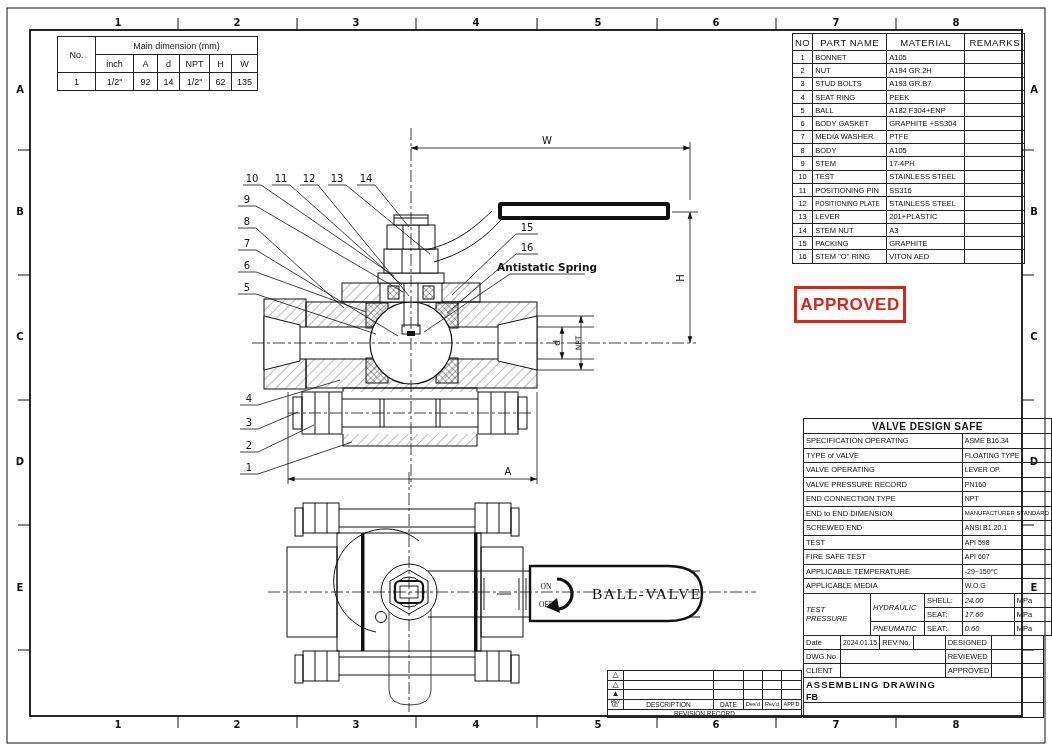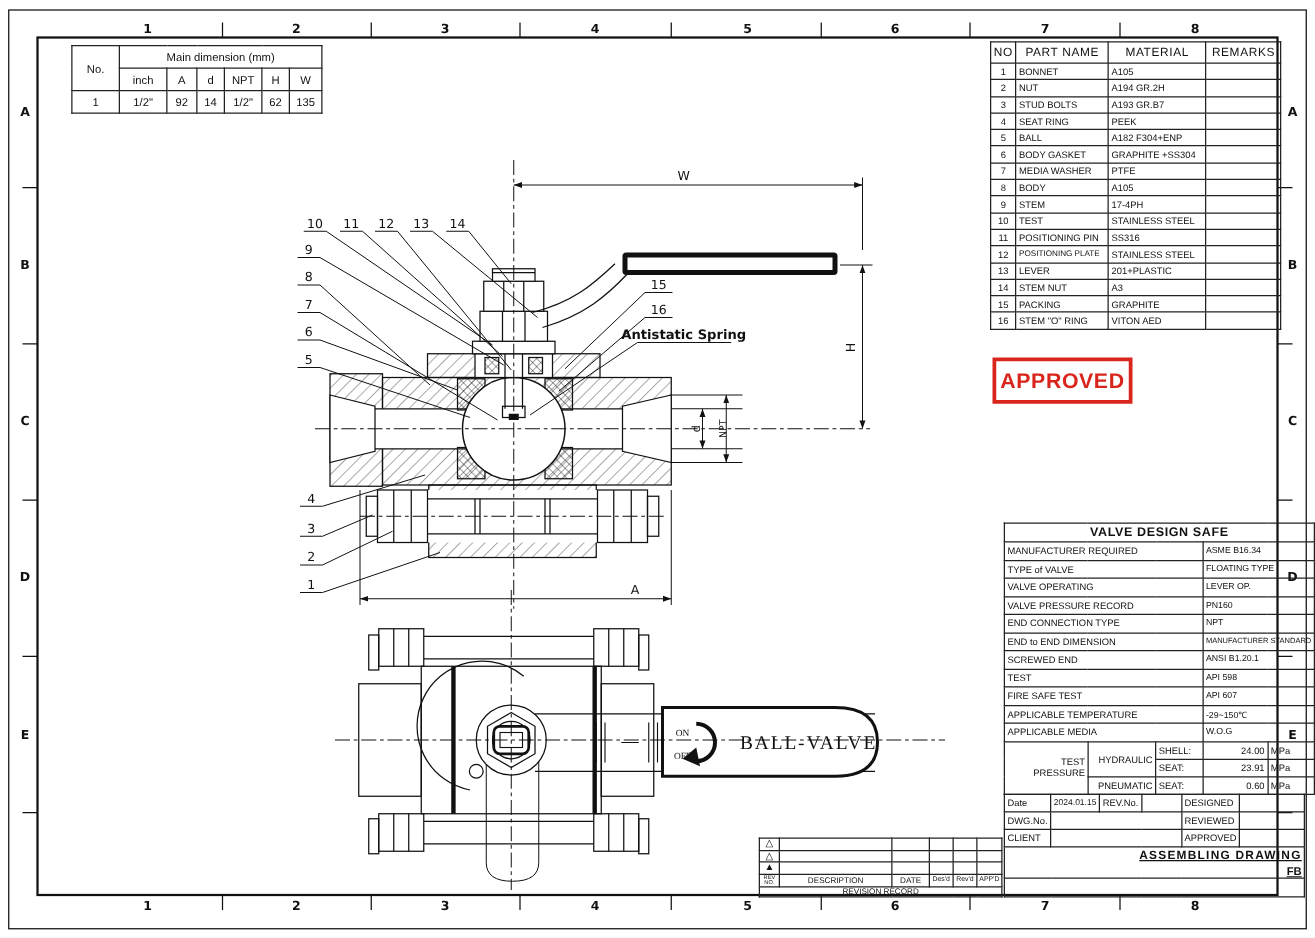--- a/index.html
+++ b/index.html
@@ -24,23 +24,23 @@
   .stamp { position:absolute; left:794px; top:286px; width:112px; height:37px;
            border:3px solid #d9251c; color:#d9251c; display:flex; align-items:center; justify-content:center;
            font-size:17px; font-weight:bold; letter-spacing:.5px; background:#fff; }
 
   
   .design-table { position:absolute; left:803px; top:418px; }
   .design-table td { height:14.5px; font-size:7.5px; }
   .design-table tr.title td { height:15px; font-size:10px; font-weight:bold; text-align:center; letter-spacing:.5px; }
   .design-table td.v { font-size:7px; }
   .design-table .pr td { height:14px; font-size:7.5px; }
-  .design-table .pr .cc { text-align:right; }
+  .design-table .pr .cc { text-align:left;font-style:italic; }
   .design-table .foot td { height:14px; font-size:7.5px; }
-  .design-table tr.tb td { text-align:right; font-weight:bold;text-decoration:underline; }
+  .design-table tr.tb td { text-align:left; font-weight:bold; }
   .design-table tr.tb1 td { height:14px; font-size:9.5px; letter-spacing:1px; }
   .design-table tr.tb2 td { height:11px; font-size:9px;margin-top:34px; }
   .design-table tr.empty td { height:14.5px; }
 
   
   .rev-table { position:absolute; left:607px; top:670px; }
   .rev-table td { height:9.5px; font-size:6.5px; text-align:center; padding:0 1px; }
   .rev-table td.tri { font-size:8px; line-height:8px; }
   .rev-table .tiny { font-size:4.5px; line-height:4.5px; }
   .rev-table tr.rec td { height:8px; font-size:6.5px; }
@@ -419,21 +419,21 @@
   <span>APPROVED</span>
 </div>
 
 
 <table class="design-table">
   <tbody>
         <tr class="title">
           <td colspan="6">VALVE DESIGN SAFE</td>
         </tr>
   <tr>
-          <td colspan="3" style="width:122px">MANUFACTURER REQUIRED</td>
+          <td colspan="3" style="width:122px">SPECIFICATION OPERATING</td>
           <td colspan="3" class="v">ASME B16.34</td>
         </tr>
   <tr>
           <td colspan="3">TYPE of VALVE</td>
           <td colspan="3" class="v">FLOATING TYPE</td>
         </tr>
   <tr>
           <td colspan="3">VALVE OPERATING</td>
           <td colspan="3" class="v">LEVER OP.</td>
         </tr>
@@ -475,21 +475,21 @@
       <div>TEST</div>
       <div>PRESSURE</div>
     </td>
     <td class="cc" rowspan="2" style="width:56px">HYDRAULIC</td>
     <td style="width:40px">SHELL:</td>
     <td class="cc" style="width:32px">24.00</td>
     <td style="width:23px;border-left:none">MPa</td>
   </tr>
   <tr class="pr">
     <td>SEAT:</td>
-    <td class="cc">23.91</td>
+    <td class="cc">17.60</td>
     <td style="border-left:none">MPa</td>
   </tr>
   <tr class="pr">
     <td class="cc">PNEUMATIC</td>
     <td>SEAT:</td>
     <td class="cc">0.60</td>
     <td style="border-left:none">MPa</td>
   </tr>
 </tbody>
     </table>

